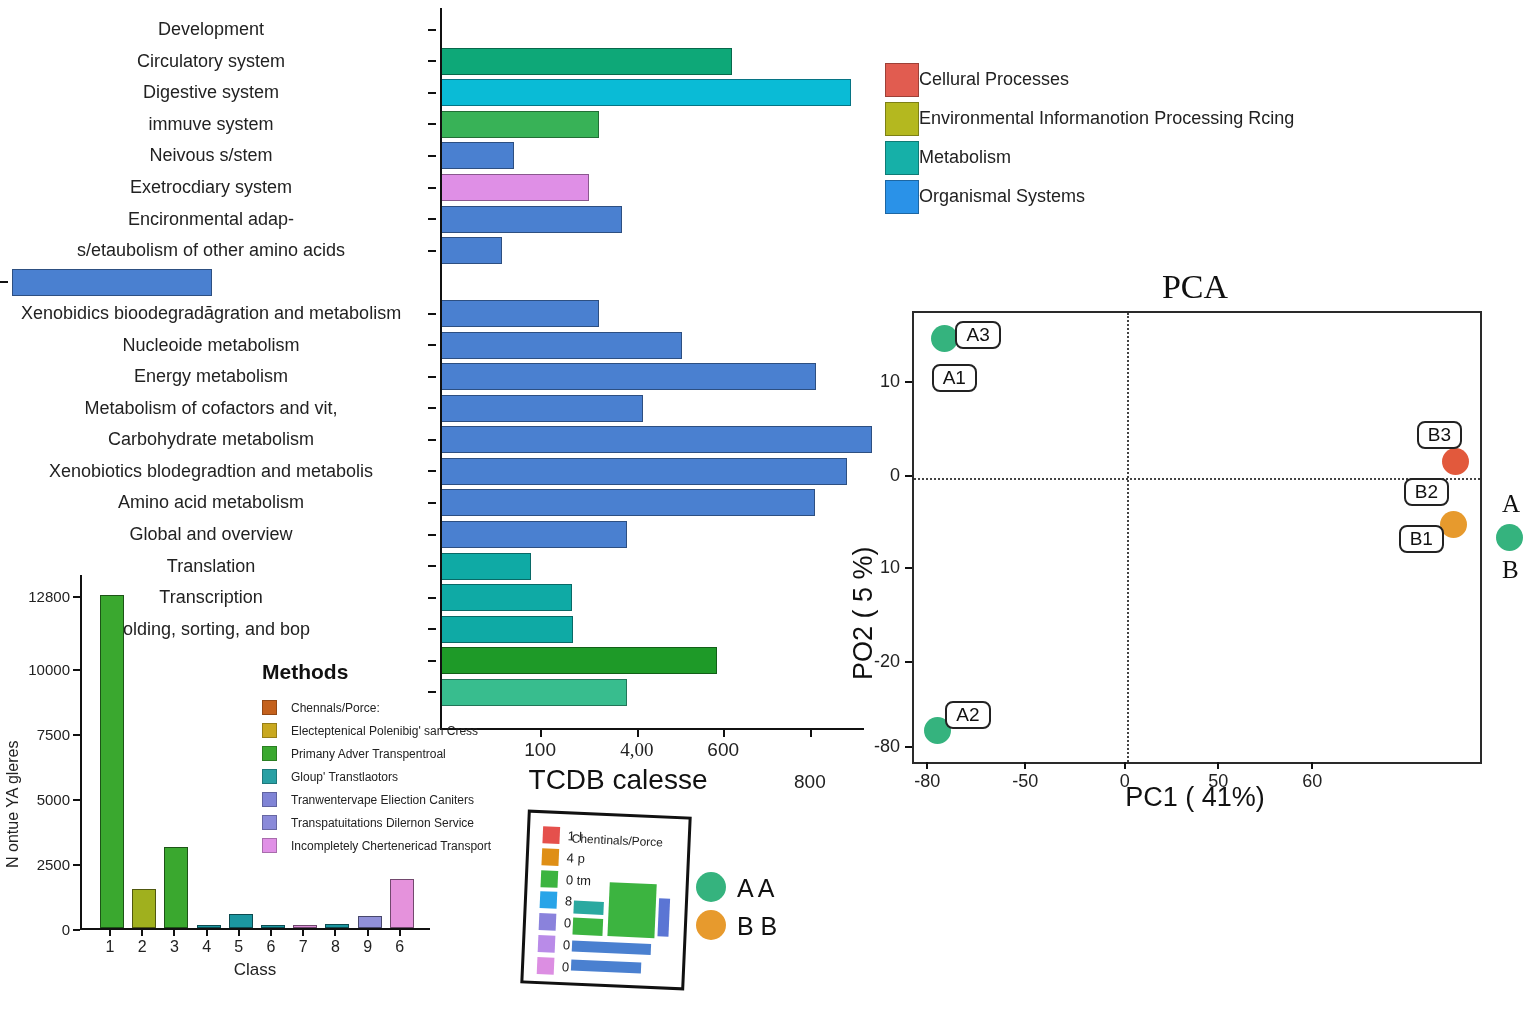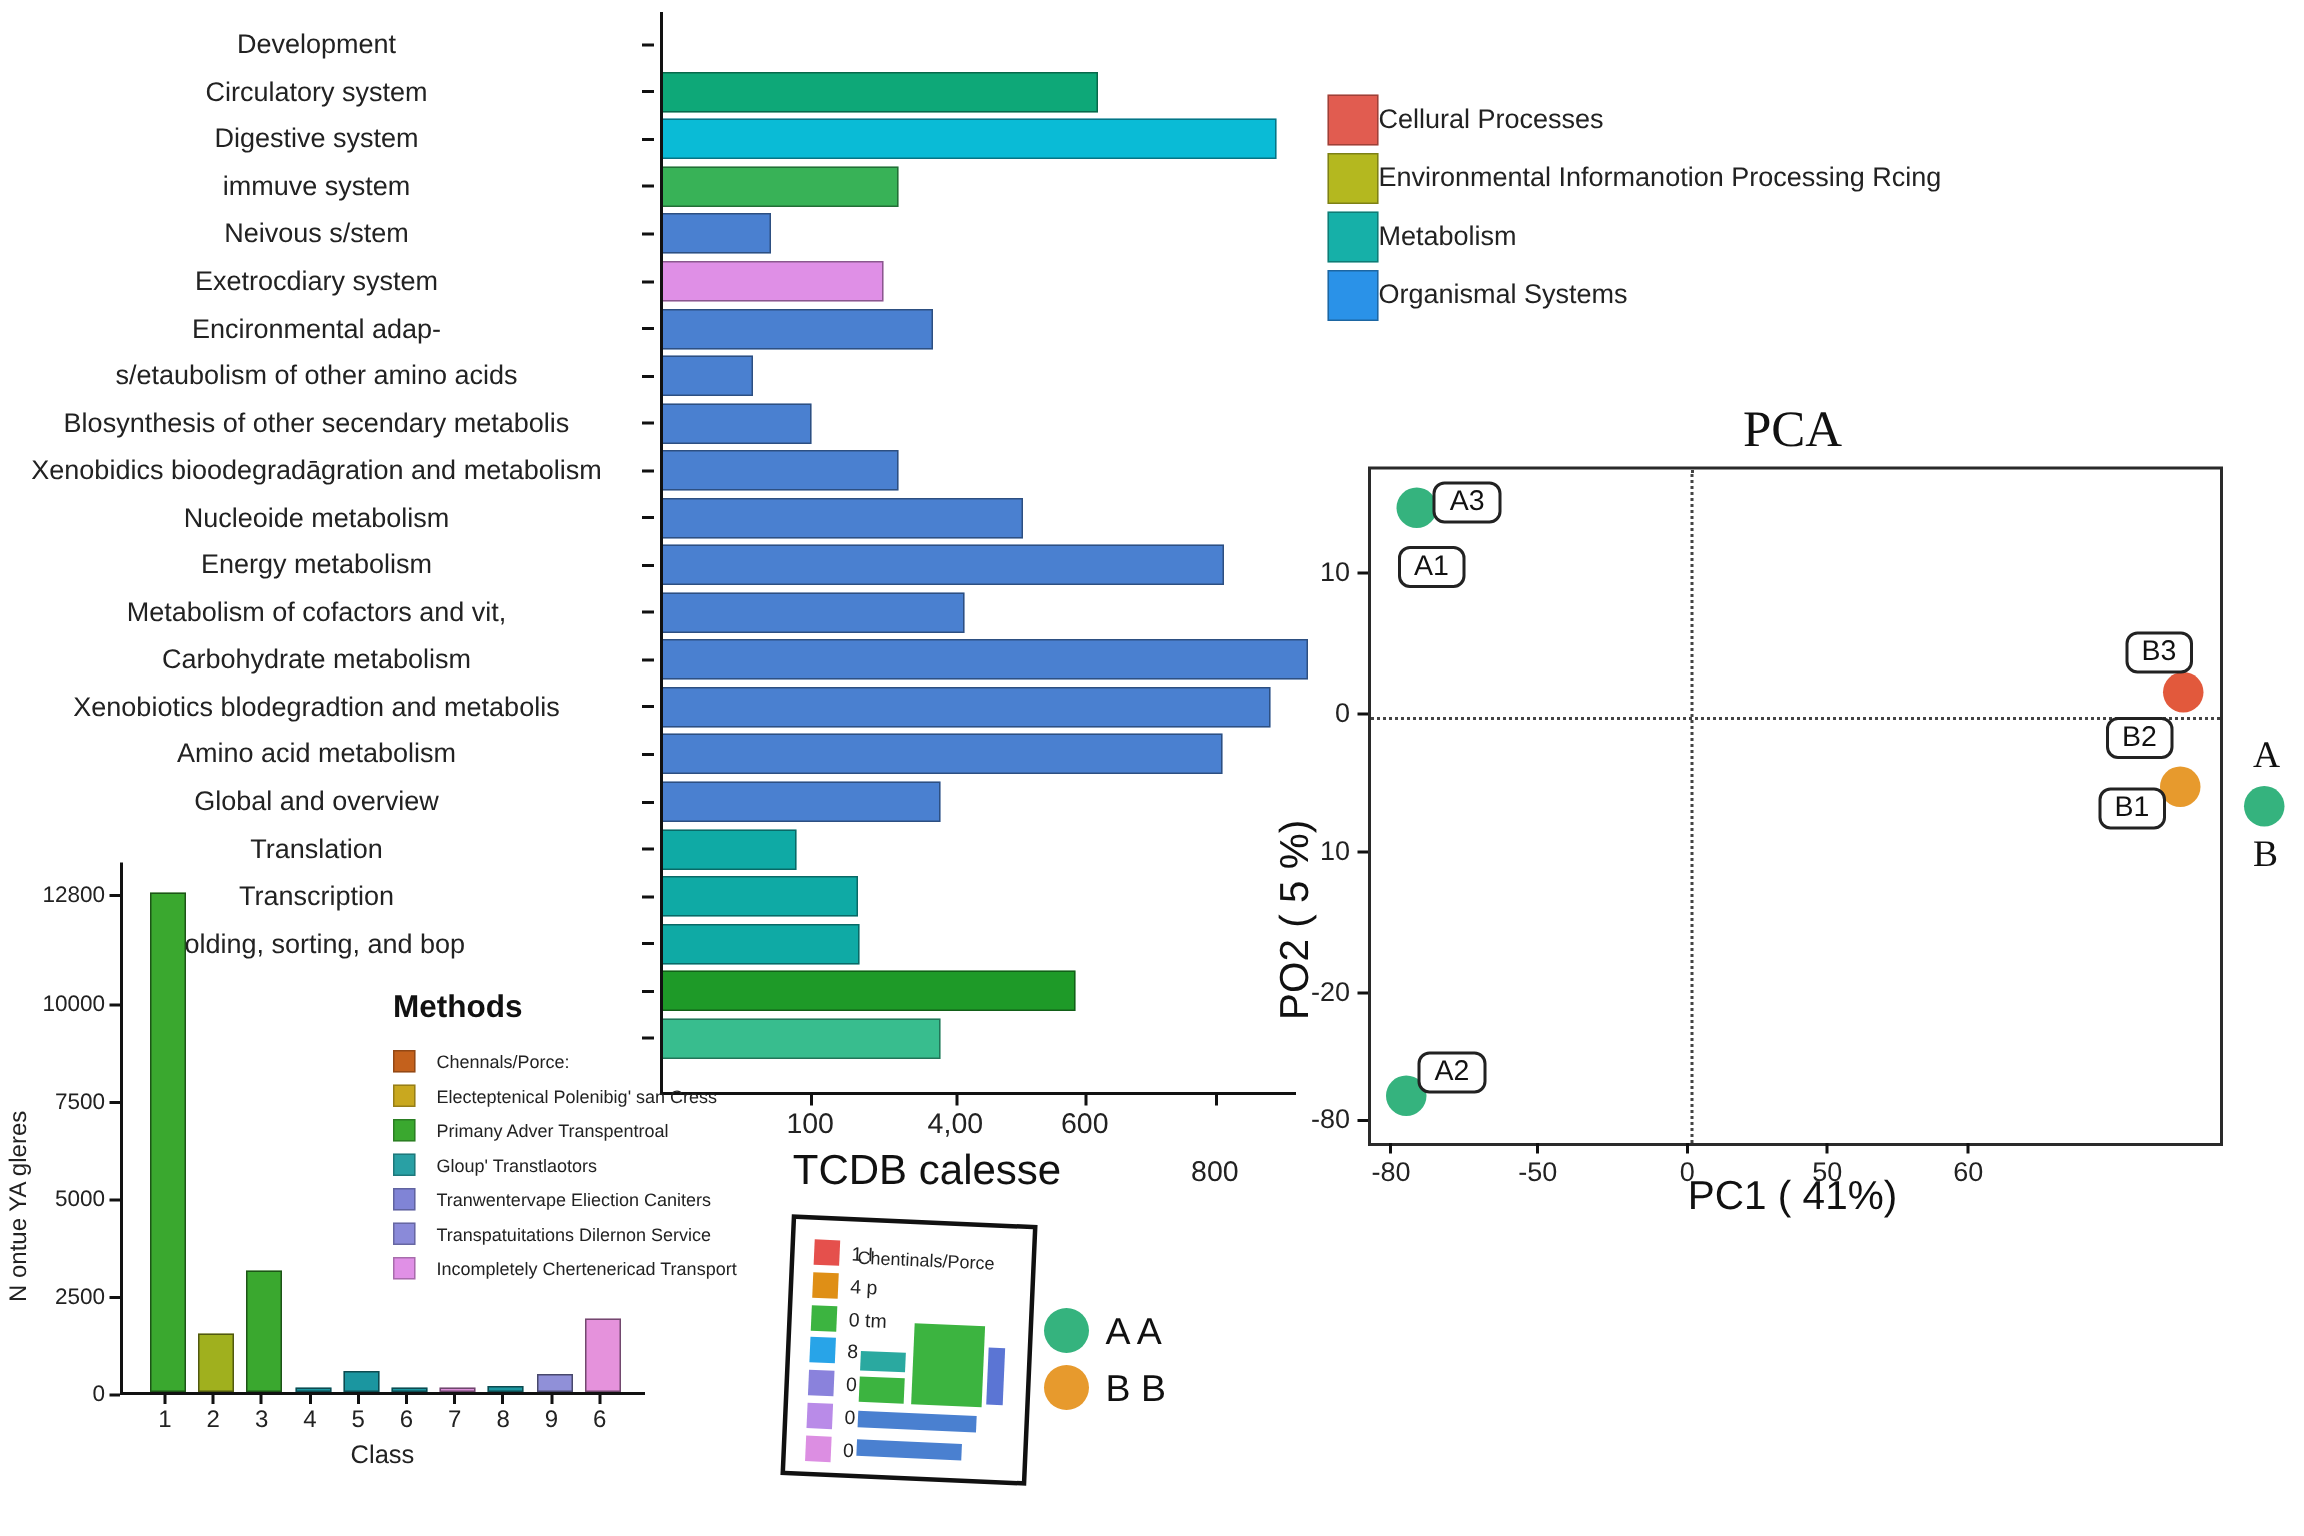--- a/index.html
+++ b/index.html
@@ -122,21 +122,20 @@
         </div>
       </div>
       <div class="trow">
         <div class="tlabel">s/etaubolism of other amino acids</div>
         <div class="tdash"></div>
         <div class="tbarea">
           <div class="tbar" style="width: 14.1%; background: rgb(74, 128, 208);"></div>
         </div>
       </div>
       <div class="trow">
-        <div class="tlabel">Blosynthesis of other secendary metabolis</div>
         <div class="tdash"></div>
         <div class="tbarea">
           <div class="tbar" style="width: 23%; background: rgb(74, 128, 208);"></div>
         </div>
       </div>
       <div class="trow">
         <div class="tlabel">Xenobidics bioodegradāgration and metabolism</div>
         <div class="tdash"></div>
         <div class="tbarea">
           <div class="tbar" style="width: 36.1%; background: rgb(74, 128, 208);"></div>
@@ -226,21 +225,21 @@
           <div class="tbar" style="width: 42.5%; background: rgb(56, 189, 142);"></div>
         </div>
       </div>
     </div>
   <div class="abs" id="tcdb-yaxis"></div>
   <div class="abs" id="tcdb-xaxis"></div>
   <div class="abs" id="tcdb-xticks">
       <div class="ttick-dash" style="left: 22.4%;"></div>
       <div class="ttick-lab" style="left: 22.4%;">100</div>
       <div class="ttick-dash" style="left: 44.5%;"></div>
-      <div class="ttick-lab" style="left: 44.5%;">4,00</div>
+      <div class="ttick-lab" style="left: 44.5%; font-family: Liberation Serif, serif;">4,00</div>
       <div class="ttick-dash" style="left: 64.2%;"></div>
       <div class="ttick-lab" style="left: 64.2%;">600</div>
       <div class="ttick-dash" style="left: 84%;"></div>
       <div class="ttick-lab" style="left: 84%; margin-top: 32px;">800</div>
     </div>
   <div class="abs" id="tcdb-xlabel">TCDB calesse</div>
 
   <div class="abs" id="kegg-legend">
       <div class="klrow">
         <div class="klsw" style="background: rgb(225, 92, 80);"></div>

